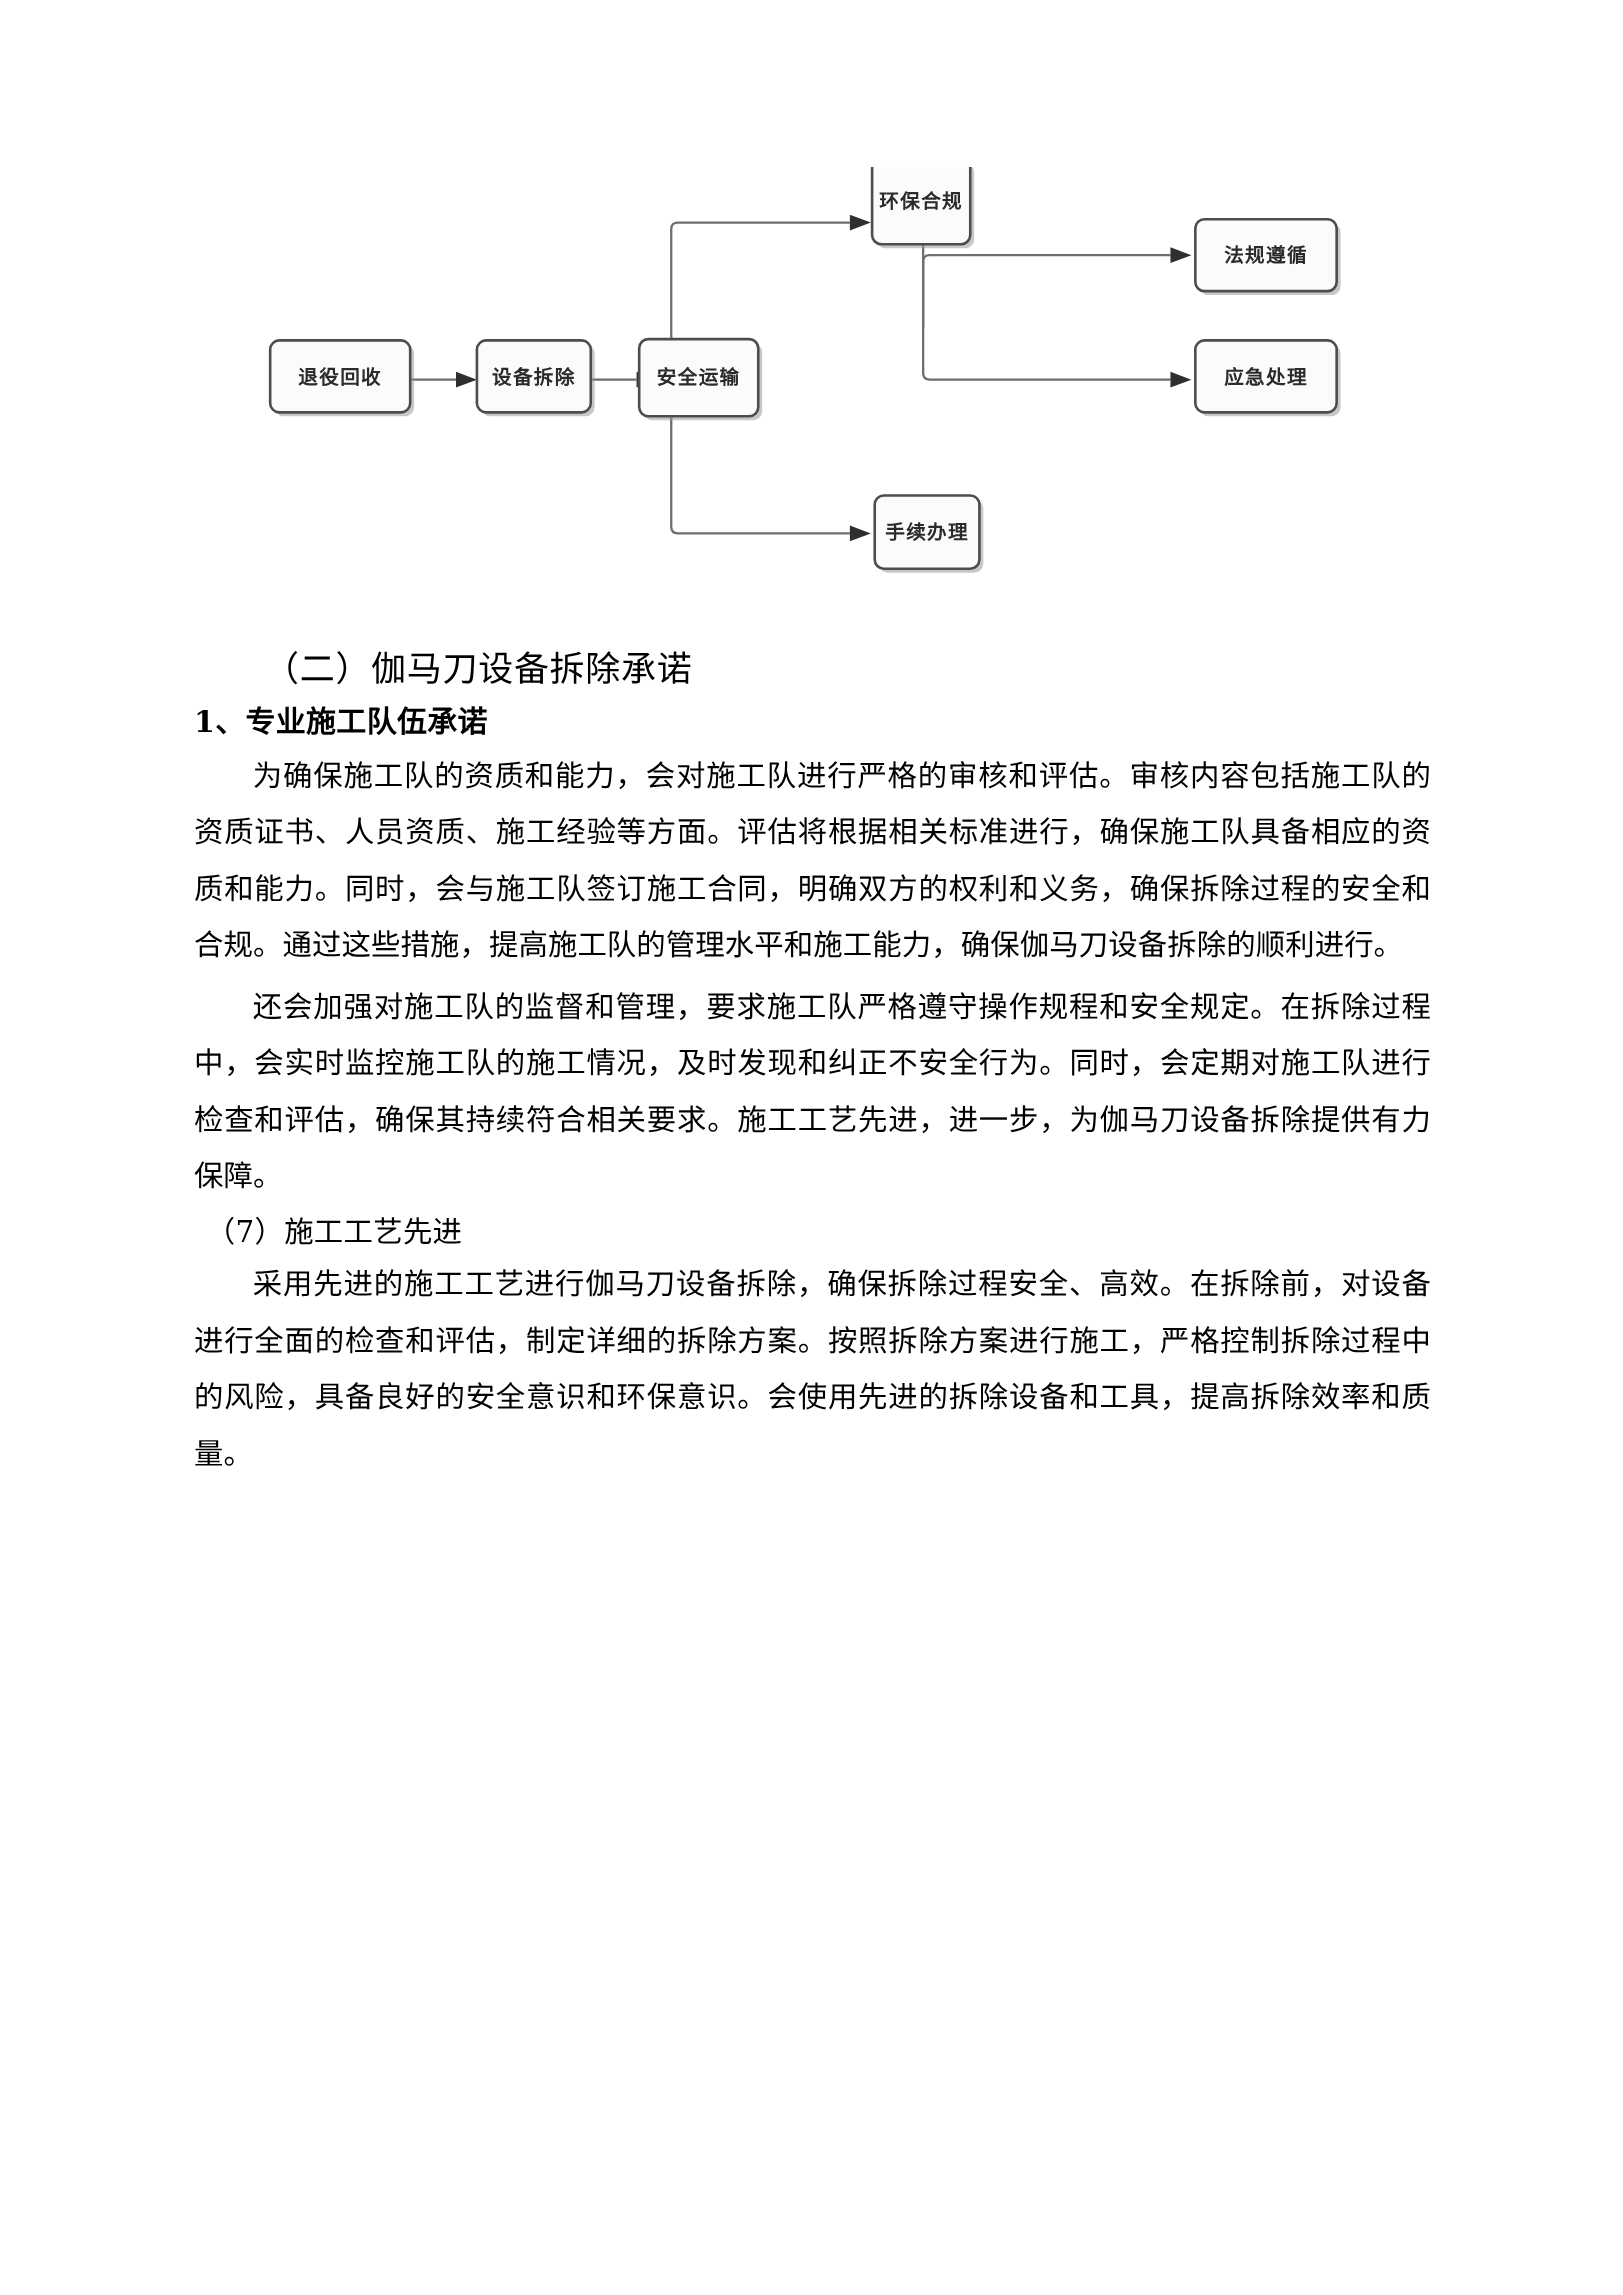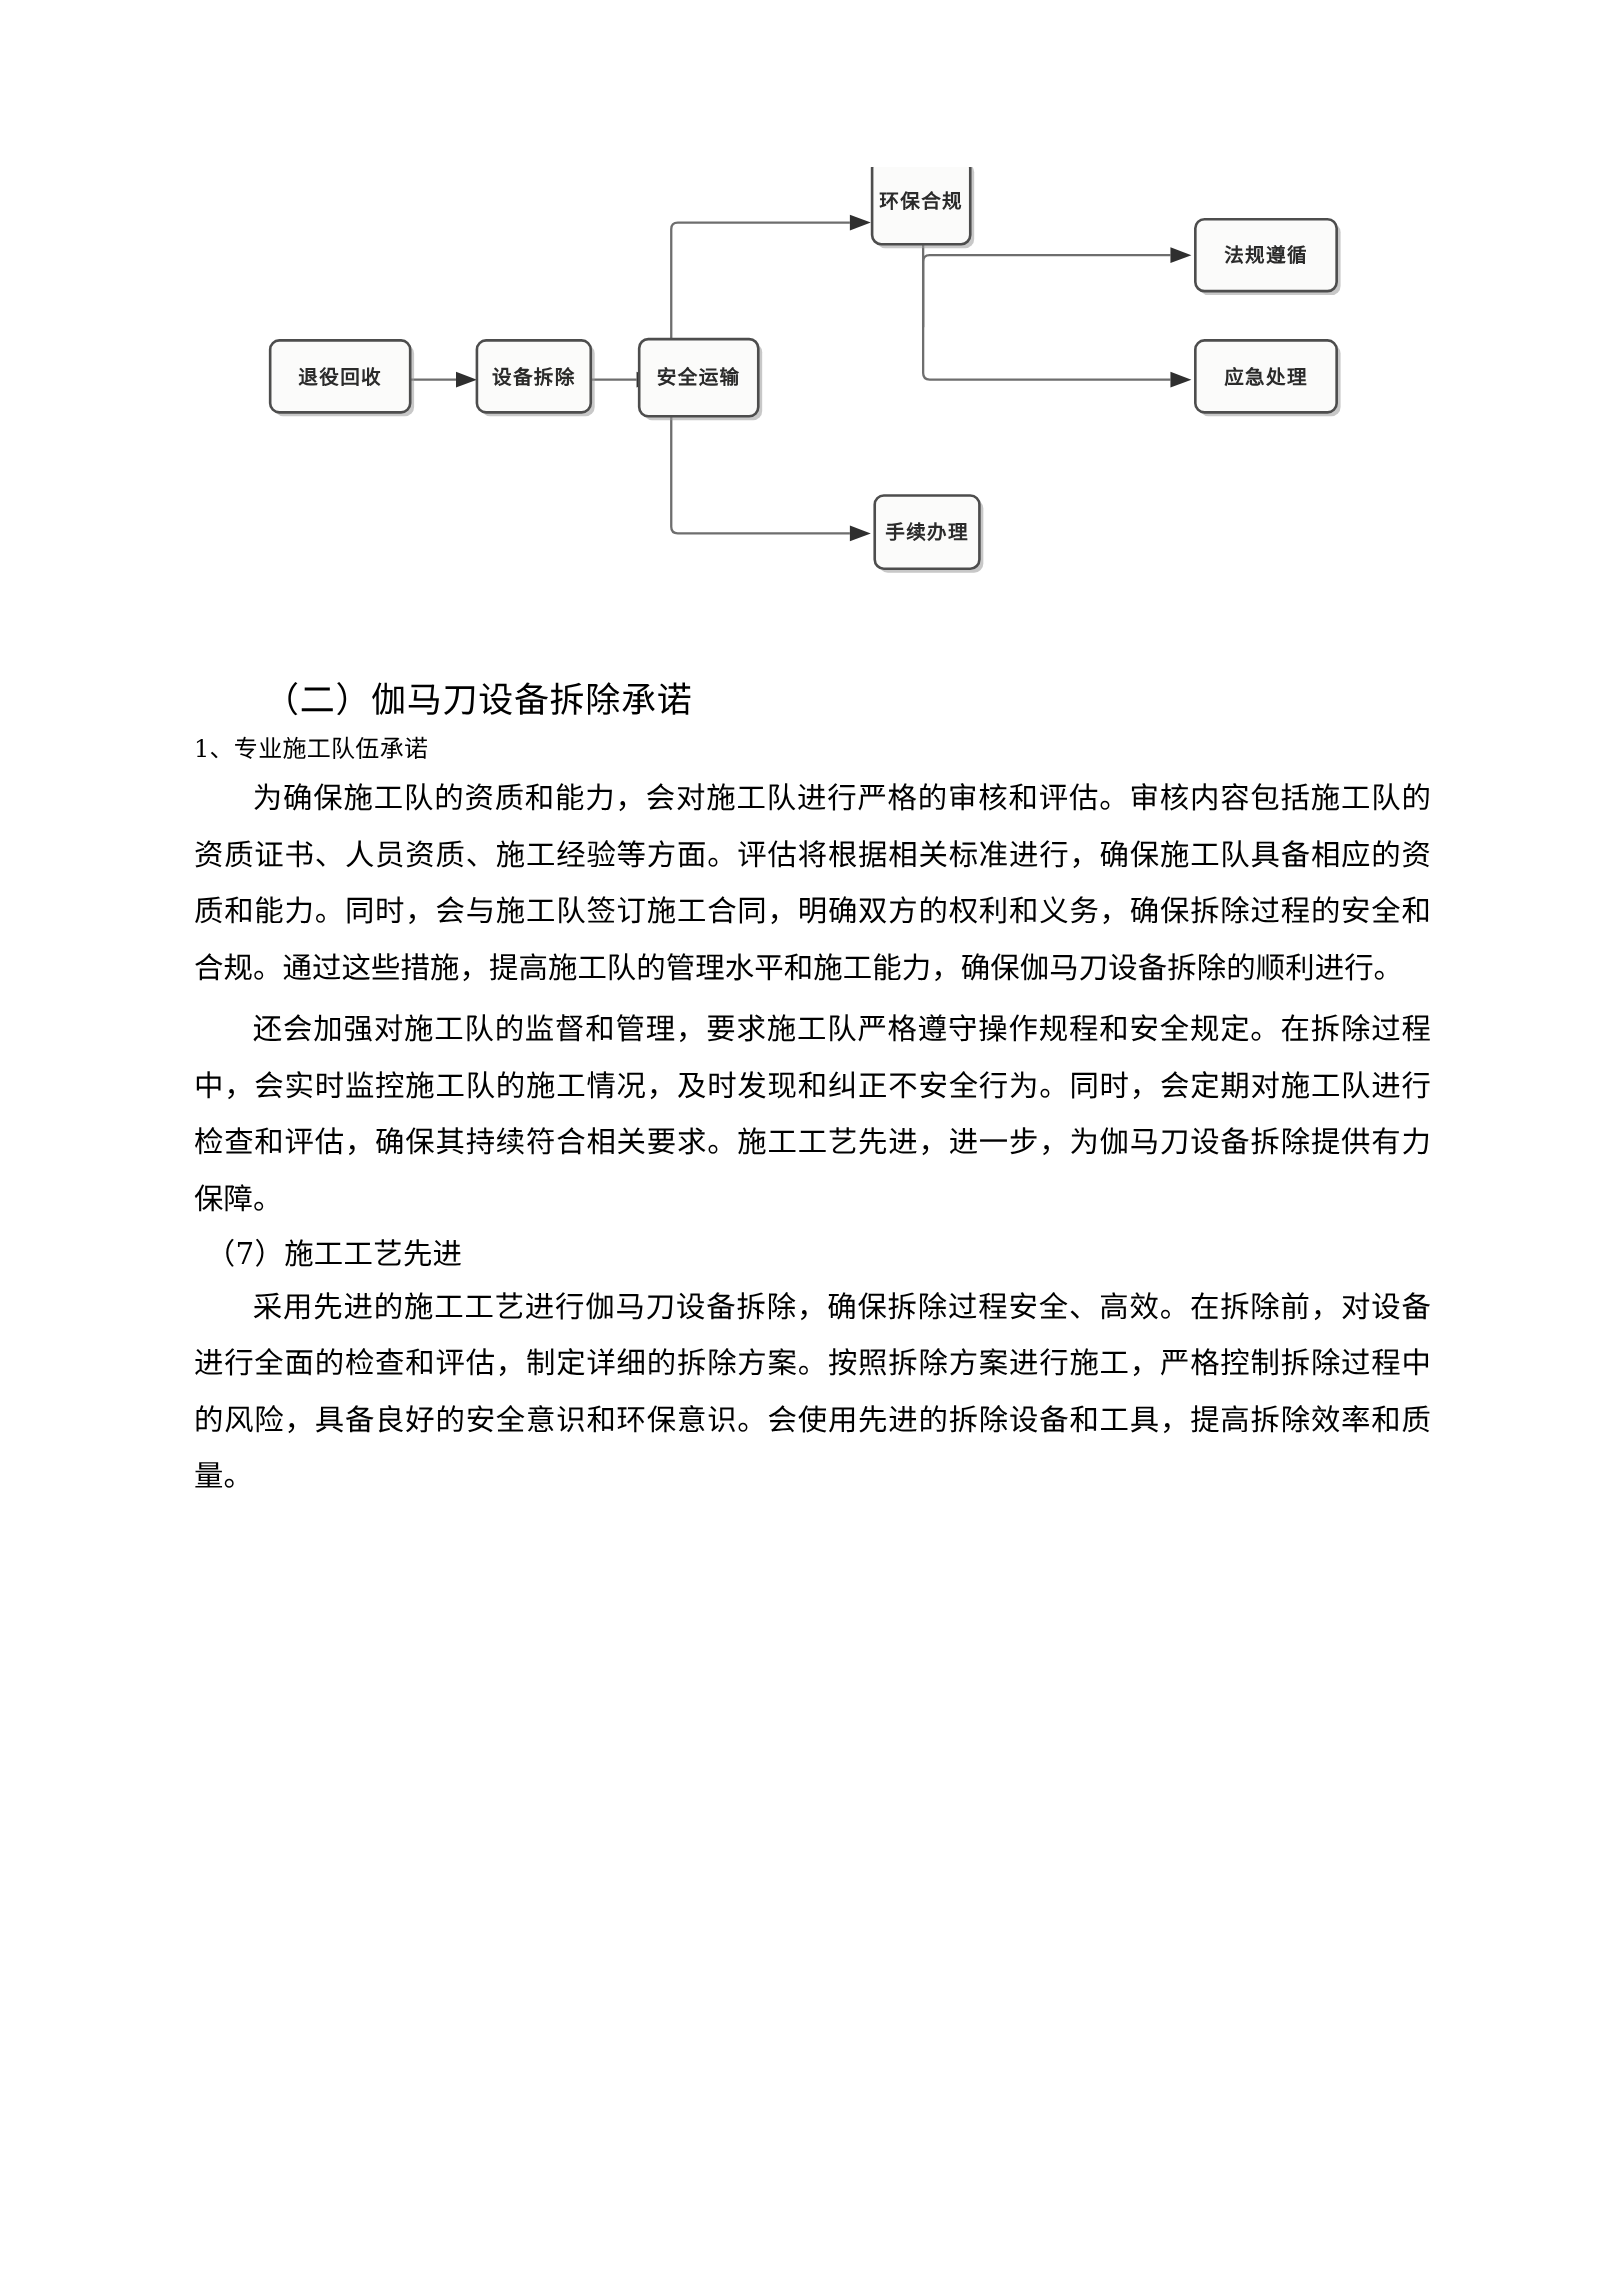--- a/index.html
+++ b/index.html
@@ -63,39 +63,39 @@
     stroke-width: 3.5;
   }
   .edge-head {
     fill: #2f2f2f;
   }
 
   
   .body-text {
     position: absolute;
     left: 194px;
-    top: 676px;
+    top: 645px;
     width: 1237px;
   }
 
   h2.heading-1 {
     margin: 0 0 6.5px 0;
     padding: 0;
     font-size: 35px;
     font-weight: 400;
     line-height: 1.42;
     text-indent: 2em;
     letter-spacing: 0.7px;
   }
 
   p.heading-2 {
     margin: 0 0 3.9px 0;
     padding: 0;
-    font-size: 24px;
-    font-weight: 400;
+    font-size: 30px;
+    font-weight: 700;
     line-height: 1.42;
     letter-spacing: 0.3px;
   }
 
   p.heading-3 {
     margin: 6.5px 0 2.6px 0;
     padding: 0;
     font-size: 29.4px;
     font-weight: 400;
     line-height: 1.45;

